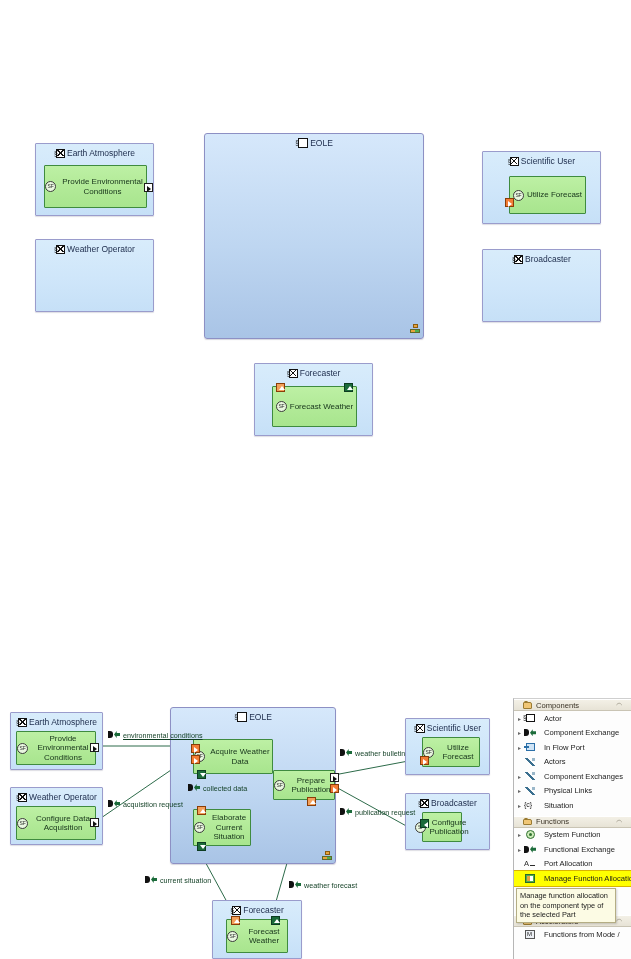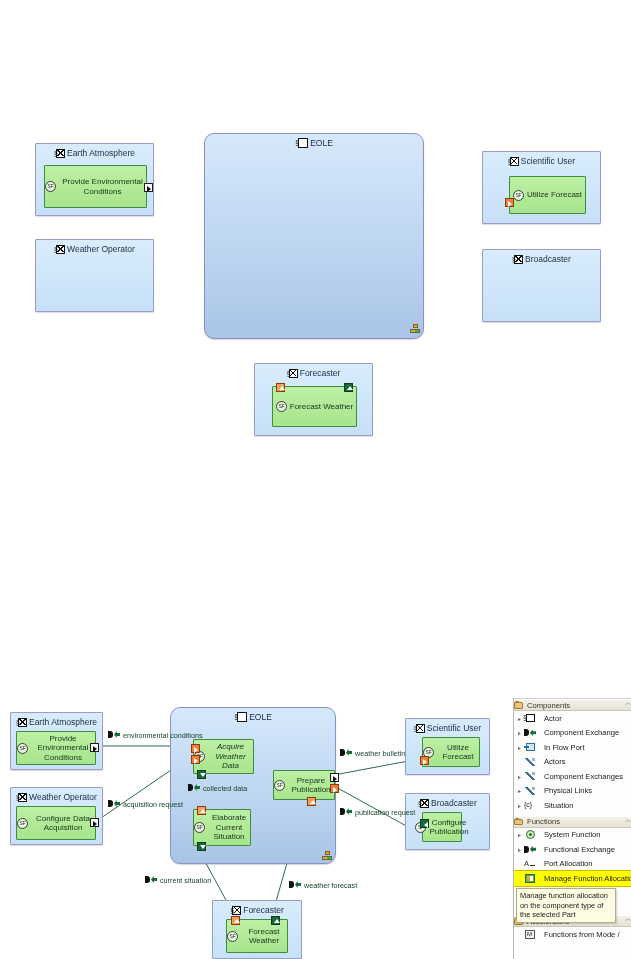--- a/index.html
+++ b/index.html
@@ -14,21 +14,21 @@
 
   .actor-box{
     background:linear-gradient(180deg,#d8ecfb 0%,#cfe6fa 55%,#c6e0f7 100%);
     border:1px solid #9a9ccc;
     border-radius:1px;
     box-shadow:0 1px 1px rgba(90,90,120,.20);
   }
   .sys-box{
     background:linear-gradient(180deg,#d6e8fb 0%,#bed6f1 55%,#a9c4e6 100%);
     border:1px solid #8d90c4;
-    border-radius:10px;
+    border-radius:3px;
     box-shadow:0 1px 1px rgba(90,90,120,.25);
   }
   .fn-box{
     background:linear-gradient(180deg,#bdf0a4 0%,#b2ea98 50%,#a8e58e 100%);
     border:1px solid #3f8b3f;
     border-radius:1px;
   }
 
   .node-title{
     position:absolute;left:0;right:0;top:4px;
@@ -125,21 +125,21 @@
   
   .palette{
     position:absolute;left:513px;top:698px;width:118px;height:261px;
     background:#fdfdfd;border-left:1px solid #b6b6b6;border-top:1px solid #cfcfcf;
     box-sizing:border-box;overflow:hidden;
   }
   .pal-header{
     position:relative;height:12px;
     background:linear-gradient(180deg,#f3f0e6 0%,#e7e3d6 100%);
     border-top:1px solid #ffffff;border-bottom:1px solid #c9c4b4;
-    display:flex;align-items:center;padding:0 0;box-sizing:border-box;
+    display:flex;align-items:center;padding:0 9px;box-sizing:border-box;
   }
   .pal-header .h-label{font-size:7.6px;color:#3a3326;margin-left:3px;white-space:nowrap;}
   .ico-folder{width:10px;height:8px;position:relative;flex:0 0 auto;}
   .ico-folder:before{content:"";position:absolute;left:0;top:1px;width:9px;height:6.5px;
      background:#f0c676;border:1px solid #9a7b32;box-sizing:border-box;border-radius:1px 2px 1px 1px;}
   .ico-folder:after{content:"";position:absolute;left:1px;top:0;width:4px;height:2px;
      background:#f0c676;border:1px solid #9a7b32;box-sizing:border-box;border-radius:1px 1px 0 0;}
   .pal-collapse{margin-left:auto;font-size:6.5px;color:#6d6656;}
 
   .pal-item{position:relative;height:14.5px;display:flex;align-items:center;
@@ -355,21 +355,21 @@
       <div class="node-title">
         <span class="title-wrap">
           <span class="ico-comp">
               <i></i>
             </span>
           <span>EOLE</span>
         </span>
       </div>
       <span class="alloc-ico" style="left:151px;top:143px;"></span>
 
-      <div class="node fn-box" style="left:22px;top:31px;width:61px;height:35px;font-style:italic;">
+      <div class="node fn-box" style="left:22px;top:31px;width:80px;height:35px;">
         <div class="fn-inner">
           <span class="ico-sf">SF</span>
           <span class="fn-label">Acquire Weather Data</span>
         </div>
         <span class="port port-in" style="left:-3px;top:4px;"></span>
         <span class="port port-in" style="left:-3px;top:15px;"></span>
         <span class="port port-flowout" style="left:3px;top:30px;"></span>
       </div>
 
       <div class="node fn-box" style="left:22px;top:101px;width:58px;height:37px;">
@@ -440,21 +440,21 @@
       <div class="node fn-box" style="left:13px;top:18px;width:62px;height:34px;">
         <div class="fn-inner">
           <span class="ico-sf">SF</span>
           <span class="fn-label">Forecast Weather</span>
         </div>
         <span class="port port-up-o" style="left:4px;top:-4px;"></span>
         <span class="port port-up-g" style="left:44px;top:-4px;"></span>
       </div>
     </div>
 
-    <div class="exlabel ctr" style="left:108px;top:731px;width:72px;">
+    <div class="exlabel ctr" style="left:108px;top:731px;width:72px;text-decoration:underline;">
       <span class="ico-fx"></span><span>environmental conditions</span>
     </div>
 
     <div class="exlabel ctr" style="left:108px;top:800px;width:66px;">
       <span class="ico-fx"></span><span>acquisition request</span>
     </div>
 
     <div class="exlabel" style="left:188px;top:784px;">
       <span class="ico-fx"></span><span>collected data</span>
     </div>

